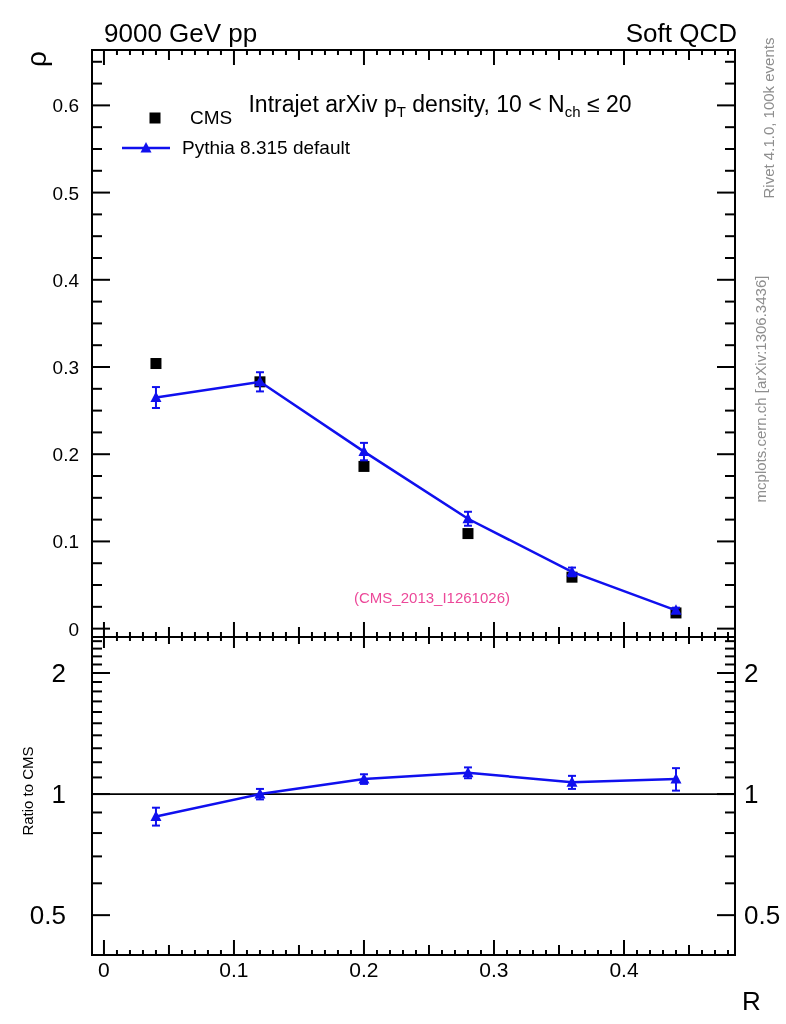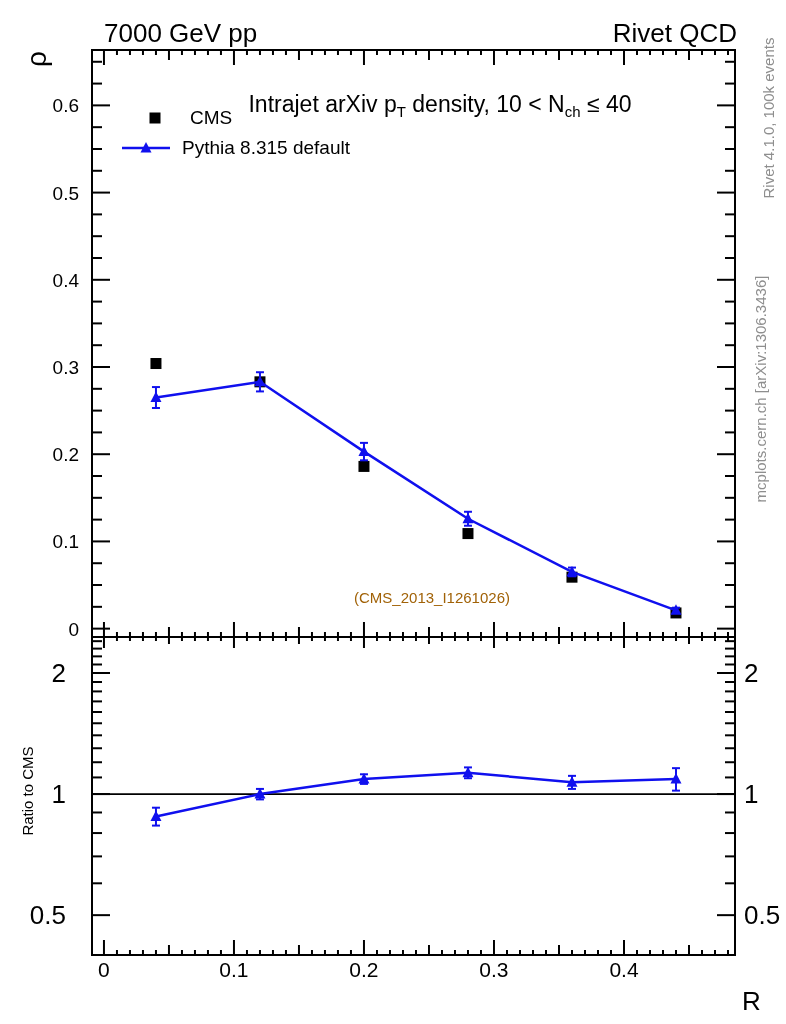--- a/index.html
+++ b/index.html
@@ -8,21 +8,21 @@
   #chart-svg{position:absolute;left:0;top:0;}
   #chart-svg text{font-family:"Liberation Sans","DejaVu Sans",sans-serif;fill:#000;}
   .abs{position:absolute;line-height:1;white-space:nowrap;}
   .hdr{font-size:26px;}
   .ttl{font-size:23px;}
   .sub{font-size:15px;position:relative;top:5px;}
   .leg-row{position:absolute;height:20px;display:flex;align-items:center;}
   .leg-label{font-size:19px;margin-left:8px;}
   .vtext{position:absolute;transform:translate(-50%,-50%) rotate(-90deg);white-space:nowrap;}
   .gray{color:#8e8e8e;font-size:15px;}
-  .watermark{color:#a16207;font-size:15px;transform:translate(-50%,-50%);}
+  .watermark{color:#ec4899;font-size:15px;transform:translate(-50%,-50%);}
   .axis-title-y{font-size:28px;}
   .axis-title-x{font-size:26px;}
   .ratio-ylab{font-size:15px;color:#000;}
 </style>
 </head>
 <body>
 
 <div id="stage">
 
   <svg id="chart-svg" width="786" height="1024">
@@ -411,27 +411,27 @@
         <polyline points="155.96198948645372,816.410347496783 259.96522442377676,794.0826164927201 363.96845936109986,779.0305811947911 467.971694298423,772.7357459909954 571.974929235746,782.2651694100155 675.9781641730691,779.0305811947911" fill="none" stroke="#1010ee" stroke-width="2.5"></polyline>
         <path d="M 155.96198948645372 810.410347496783 L 161.46198948645372 820.910347496783 L 150.46198948645372 820.910347496783 Z" fill="#1010ee"></path>
         <path d="M 259.96522442377676 788.0826164927201 L 265.46522442377676 798.5826164927201 L 254.46522442377676 798.5826164927201 Z" fill="#1010ee"></path>
         <path d="M 363.96845936109986 773.0305811947911 L 369.46845936109986 783.5305811947911 L 358.46845936109986 783.5305811947911 Z" fill="#1010ee"></path>
         <path d="M 467.971694298423 766.7357459909954 L 473.471694298423 777.2357459909954 L 462.471694298423 777.2357459909954 Z" fill="#1010ee"></path>
         <path d="M 571.974929235746 776.2651694100155 L 577.474929235746 786.7651694100155 L 566.474929235746 786.7651694100155 Z" fill="#1010ee"></path>
         <path d="M 675.9781641730691 773.0305811947911 L 681.4781641730691 783.5305811947911 L 670.4781641730691 783.5305811947911 Z" fill="#1010ee"></path>
       </g>
     </svg>
 
-  <div class="abs hdr" style="left:104px;top:20px;">7000 GeV pp</div>
-  <div class="abs hdr" style="right:49px;top:20px;">Rivet QCD</div>
+  <div class="abs hdr" style="left:104px;top:20px;">9000 GeV pp</div>
+  <div class="abs hdr" style="right:49px;top:20px;">Soft QCD</div>
 
   <div class="abs vtext axis-title-y" style="left:37px;top:59px;">ρ</div>
 
   <div class="abs ttl" style="left:440px;top:93px;transform:translateX(-50%);">
-    <span>Intrajet arXiv p</span><span class="sub">T</span><span> density, 10 &lt; N</span><span class="sub">ch</span><span> ≤ 40</span>
+    <span>Intrajet arXiv p</span><span class="sub">T</span><span> density, 10 &lt; N</span><span class="sub">ch</span><span> ≤ 20</span>
   </div>
 
   <div class="leg-row" style="left:128px;top:108px;">
     <svg width="54" height="16">
       <rect x="21.5" y="2.5" width="11" height="11" fill="#000"></rect>
     </svg>
     <span class="leg-label">CMS</span>
   </div>
   <div class="leg-row" style="left:120px;top:138px;">
     <svg width="54" height="16">

